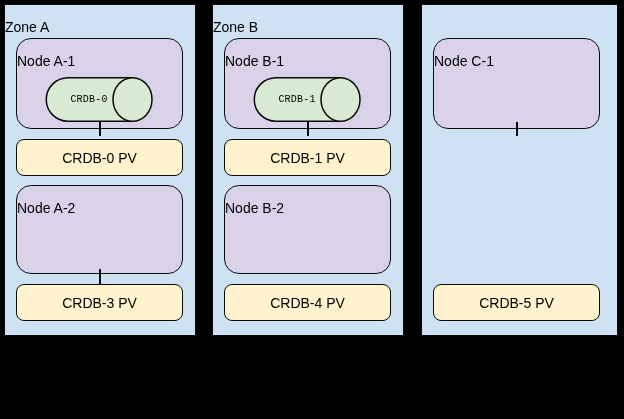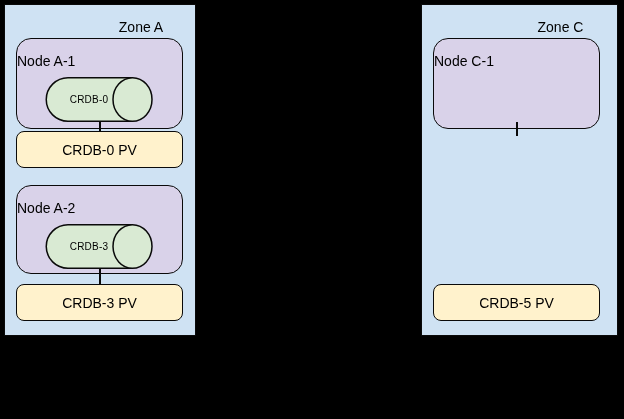--- a/index.html
+++ b/index.html
@@ -7,51 +7,51 @@
     position:relative; width:624px; height:419px; background:#000000;
     font-family:"Liberation Sans", sans-serif; color:#000; overflow:hidden;
   }
   .zone {
     position:absolute; top:4px; width:192px; height:332px;
     background:#cfe2f3; border:1.5px solid #0a0a0a; box-sizing:border-box;
   }
   .zone-a { left:4px; } .zone-b { left:212px; } .zone-c { left:421px; width:197px; }
   .zone-label {
     position:absolute; top:14px; left:0; width:100%;
-    text-align:center; font-size:14px; line-height:16px;padding-left:41px;
+    font-size:14px; line-height:16px;
   }
   .node {
     position:absolute; left:11px; width:167px;
     background:#d9d2e9; border:1.5px solid #0a0a0a; border-radius:15px;
     box-sizing:border-box;
   }
   .node1 { top:33px;  height:91px; }
   .node2 { top:180px; height:89px; }
   .node-label {
     position:absolute; top:14px; left:0; width:100%;
     text-align:left; font-size:14px; line-height:16px;
   }
-  .cyl { position:absolute; left:28px; top:38px; width:108px; height:45px; }
+  .cyl { position:absolute; left:28px; top:38px; width:108px; height:45px;font-family:Liberation Mono, monospace; }
   .cyl svg { display:block; width:108px; height:45px; overflow:visible; }
   .cyl-label {
     position:absolute; left:0; top:0; width:88px; height:45px;
     display:flex; align-items:center; justify-content:center;
     font-size:10px; letter-spacing:0.2px;
   }
   .connector { position:absolute; left:94px; width:2px; background:#0a0a0a; }
   .conn1 { top:117px; height:14px; }
   .conn2 { top:264px; height:15px; }
   .pv {
     position:absolute; left:11px; width:167px; height:37px;
     background:#fff2cc; border:1.5px solid #0a0a0a; border-radius:8px;
     box-sizing:border-box;
     display:flex; align-items:center; justify-content:center;
     font-size:14px;
   }
-  .pv1 { top:126px; } .pv2 { top:279px; }
+  .pv1 { top:134px; } .pv2 { top:279px; }
 </style>
 </head>
 <body>
 
 <div class="canvas">
 
   <div class="zone zone-a">
     <div class="zone-label">Zone A</div>
 
     <div class="node node1">
@@ -62,35 +62,48 @@
           <ellipse cx="87.5" cy="22.5" rx="19.5" ry="21.75" fill="#d9ead3" stroke="#0a0a0a" stroke-width="1.5"></ellipse>
         </svg>
         <span class="cyl-label">CRDB-0</span>
       </div>
     </div>
     <div class="connector conn1"></div>
     <div class="pv pv1">CRDB-0 PV</div>
 
     <div class="node node2">
       <div class="node-label">Node A-2</div>
+    </div>
+    <div class="connector conn2"></div>
+    <div class="pv pv2">CRDB-3 PV</div>
+  </div>
+
+  <div class="zone zone-b">
+    <div class="zone-label">Zone B</div>
+
+    <div class="node node1">
+      <div class="node-label">Node B-1</div>
       <div class="cyl">
         <svg viewBox="0 0 108 45" aria-hidden="true">
           <path d="M 87.5 0.75 L 23 0.75 A 21.75 21.75 0 0 0 23 44.25 L 87.5 44.25" fill="#d9ead3" stroke="#0a0a0a" stroke-width="1.5"></path>
           <ellipse cx="87.5" cy="22.5" rx="19.5" ry="21.75" fill="#d9ead3" stroke="#0a0a0a" stroke-width="1.5"></ellipse>
         </svg>
-        <span class="cyl-label">CRDB-3</span>
+        <span class="cyl-label">CRDB-1</span>
       </div>
     </div>
-    <div class="connector conn2"></div>
-    <div class="pv pv2">CRDB-3 PV</div>
+    <div class="connector conn1"></div>
+    <div class="pv pv1">CRDB-1 PV</div>
+
+    <div class="node node2">
+      <div class="node-label">Node B-2</div>
+    </div>
+    <div class="pv pv2">CRDB-4 PV</div>
   </div>
 
-
   <div class="zone zone-c">
-    <div class="zone-label">Zone C</div>
 
     <div class="node node1">
       <div class="node-label">Node C-1</div>
     </div>
     <div class="connector conn1"></div>
 
     <div class="pv pv2">CRDB-5 PV</div>
   </div>
 
 </div>

